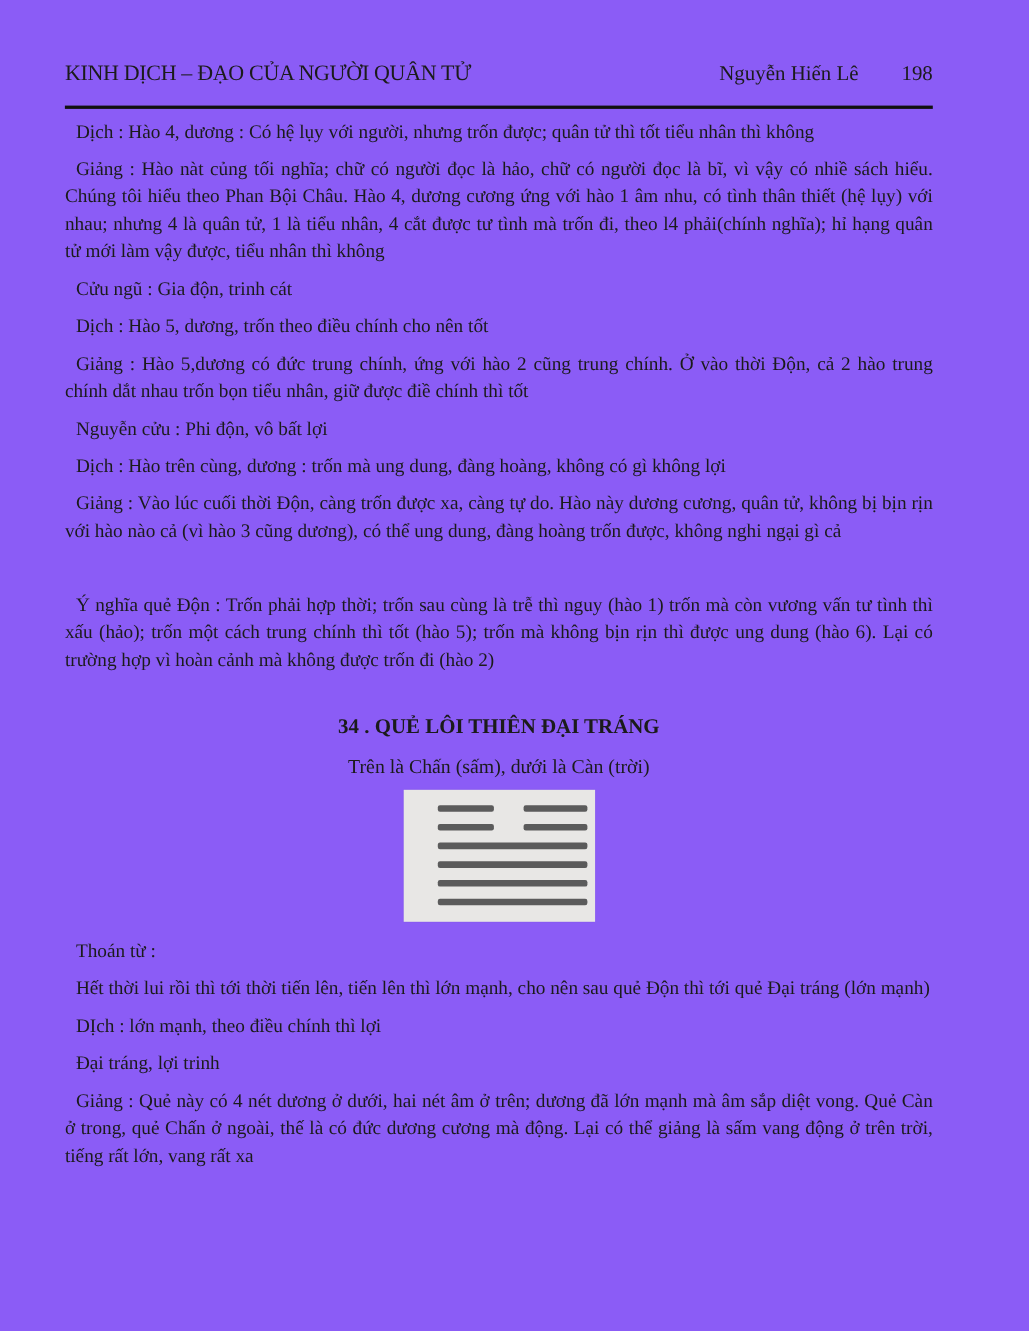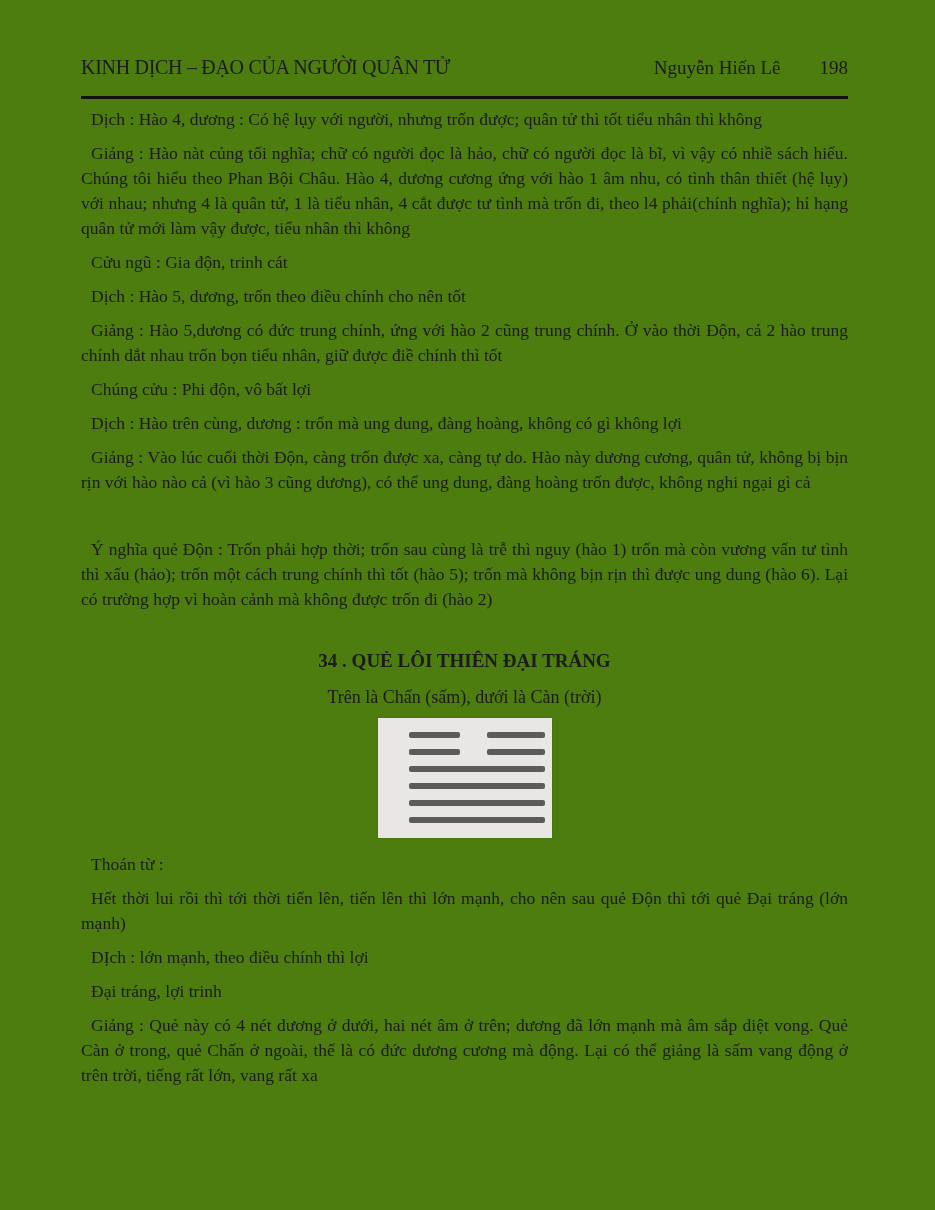--- a/index.html
+++ b/index.html
@@ -2,28 +2,28 @@
 <html><head>
 <meta charset="utf-8">
 <style>
   html, body { margin: 0; padding: 0; }
   body { background: #ffffff; }
   .page {
     position: relative;
     width: 935px;
     height: 1210px;
     margin: 0 auto;
-    background: #4d7c0f;
+    background: #8b5cf6;
     color: #1b1b1b;
     font-family: "Liberation Serif", "DejaVu Serif", serif;
     font-size: 17.5px;
     line-height: 25px;
     overflow: hidden;
     box-sizing: border-box;
-    padding: 55px 87px 0 81px;
+    padding: 55px 87px 0 59px;
   }
   .header {
     display: flex;
     align-items: baseline;
     justify-content: space-between;
   }
   .header-title {
     font-size: 20px;
     letter-spacing: -0.3px;
     white-space: nowrap;
@@ -97,21 +97,21 @@
     </span>
   </div>
 
   <hr class="rule">
 
   <p class="p dich">Dịch : Hào 4, dương : Có hệ lụy với người, nhưng trốn được; quân tử thì tốt tiểu nhân thì không</p>
   <p class="p">Giảng : Hào nàt củng tối nghĩa; chữ có người đọc là hảo, chữ có người đọc là bĩ, vì vậy có nhiề sách hiểu. Chúng tôi hiểu theo Phan Bội Châu. Hào 4, dương cương ứng với hào 1 âm nhu, có tình thân thiết (hệ lụy) với nhau; nhưng 4 là quân tử, 1 là tiểu nhân, 4 cắt được tư tình mà trốn đi, theo l4 phải(chính nghĩa); hỉ hạng quân tử mới làm vậy được, tiểu nhân thì không</p>
   <p class="p single">Cửu ngũ : Gia độn, trinh cát</p>
   <p class="p dich single">Dịch : Hào 5, dương, trốn theo điều chính cho nên tốt</p>
   <p class="p">Giảng : Hào 5,dương có đức trung chính, ứng với hào 2 cũng trung chính. Ở vào thời Độn, cả 2 hào trung chính dắt nhau trốn bọn tiểu nhân, giữ được điề chính thì tốt</p>
-  <p class="p single">Chúng cửu : Phi độn, vô bất lợi</p>
+  <p class="p single">Nguyễn cửu : Phi độn, vô bất lợi</p>
   <p class="p dich single">Dịch : Hào trên cùng, dương : trốn mà ung dung, đàng hoàng, không có gì không lợi</p>
   <p class="p">Giảng : Vào lúc cuối thời Độn, càng trốn được xa, càng tự do. Hào này dương cương, quân tử, không bị bịn rịn với hào nào cả (vì hào 3 cũng dương), có thể ung dung, đàng hoàng trốn được, không nghi ngại gì cả</p>
   <p class="p gap-top">Ý nghĩa quẻ Độn : Trốn phải hợp thời; trốn sau cùng là trễ thì nguy (hào 1) trốn mà còn vương vấn tư tình thì xấu (hảo); trốn một cách trung chính thì tốt (hào 5); trốn mà không bịn rịn thì được ung dung (hào 6). Lại có trường hợp vì hoàn cảnh mà không được trốn đi (hào 2)</p>
 
   <p class="p section-heading">34 . QUẺ LÔI THIÊN ĐẠI TRÁNG</p>
   <p class="p section-subtitle">Trên là Chấn (sấm), dưới là Càn (trời)</p>
 
   <div class="hexagram-figure" style="background: rgb(232, 231, 229);">
       <div class="hexline broken">
         <span class="seg sa" style="background: rgb(91, 91, 91);"></span>

